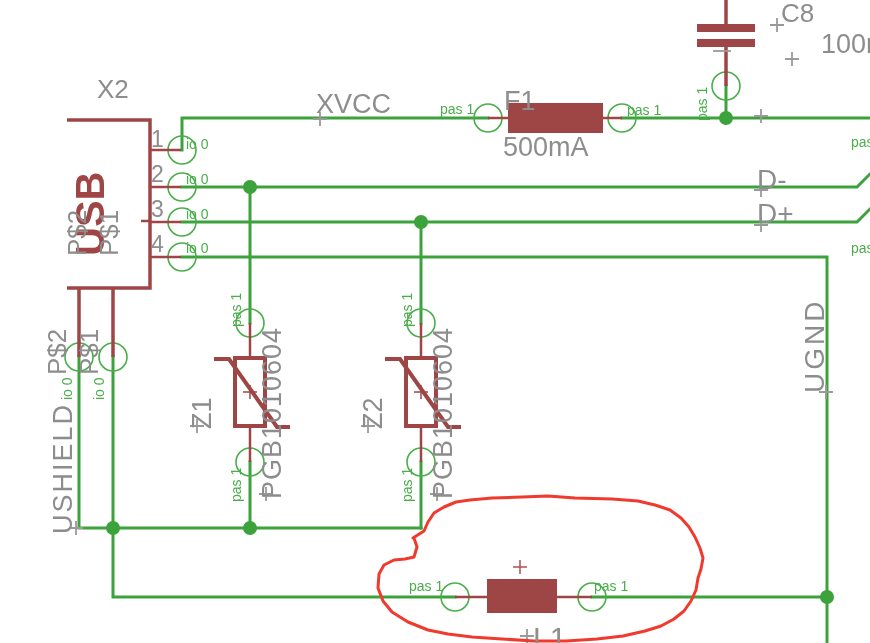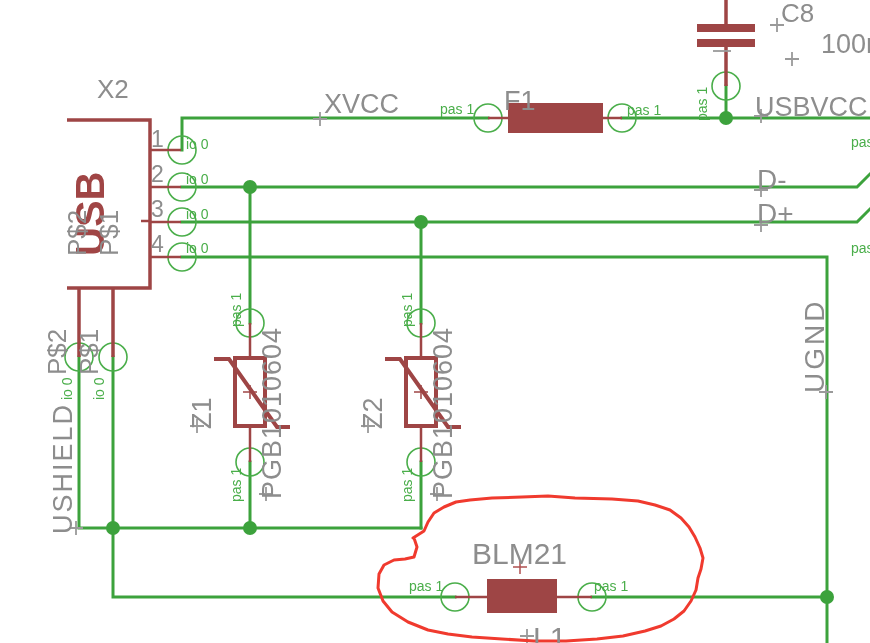--- a/index.html
+++ b/index.html
@@ -126,31 +126,30 @@
 
     <path fill="none" stroke="#f03a2e" stroke-width="3" stroke-linejoin="round" stroke-linecap="round" d="M413 538 L424 531 428 522 434 513 444 507 456 502 470 500 492 498 522 497 548 496 575 498
          612 499 638 501 655 505 670 510 681 518 689 527 695 537 700 548 703 558 701 569 698 578
          696 590 691 601 684 611 674 619 661 626 645 631 623 636 597 639 566 641 534 641 502 639
          472 637 448 634 428 630 408 622 392 612 383 601 378 588 379 574 384 565 394 560 405 559
          414 557 417 547 414 538"></path>
   </svg>
 
   <div class="lbl f26" style="left:97px;top:76px">X2</div>
 
-  <div class="lbl f27" style="left:324px;top:91px">XVCC</div>
-  <div class="lbl f27" style="left:755px;top:94px">USBVCC</div>
+  <div class="lbl f27" style="left:316px;top:91px">XVCC</div>
   <div class="lbl f28" style="left:757px;top:166px">D-</div>
   <div class="lbl f28" style="left:757px;top:200px">D+</div>
 
   <div class="lbl f27" style="left:504px;top:88px">F1</div>
+  <div class="lbl f27" style="left:503px;top:134px">500mA</div>
 
   <div class="lbl f26" style="left:781px;top:0px">C8</div>
   <div class="lbl f27" style="left:821px;top:31px">100n</div>
 
-  <div class="lbl f30" style="left:472px;top:539px">BLM21</div>
   <div class="lbl f30" style="left:533px;top:623px">L1</div>
 
   <div class="lbl f23" style="left:151px;top:128px">1</div>
   <div class="lbl f23" style="left:151px;top:163px">2</div>
   <div class="lbl f23" style="left:151px;top:198px">3</div>
   <div class="lbl f23" style="left:151px;top:233px">4</div>
 
   <div class="lbl grn f14" style="left:186px;top:137px">io 0</div>
   <div class="lbl grn f14" style="left:186px;top:172px">io 0</div>
   <div class="lbl grn f14" style="left:186px;top:207px">io 0</div>

